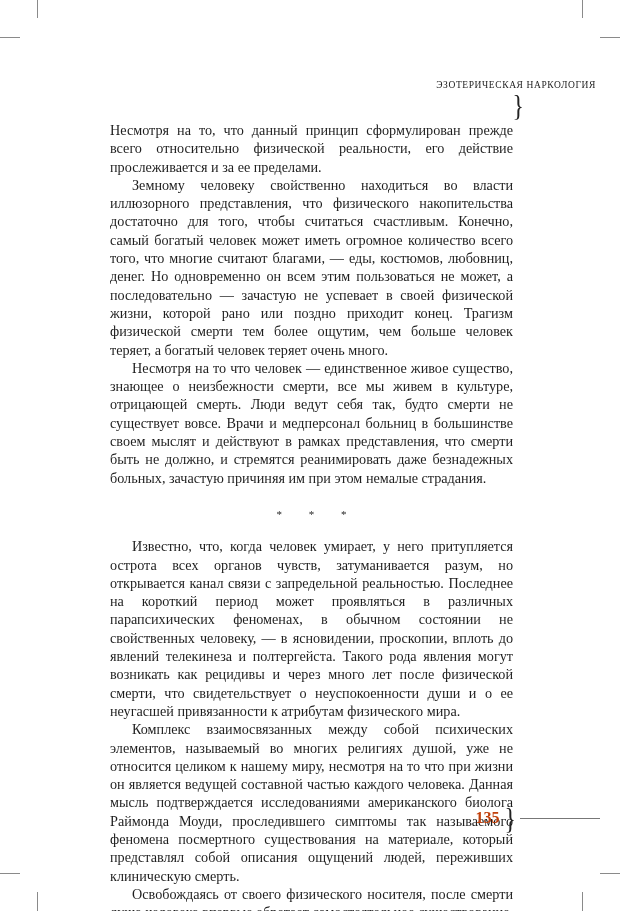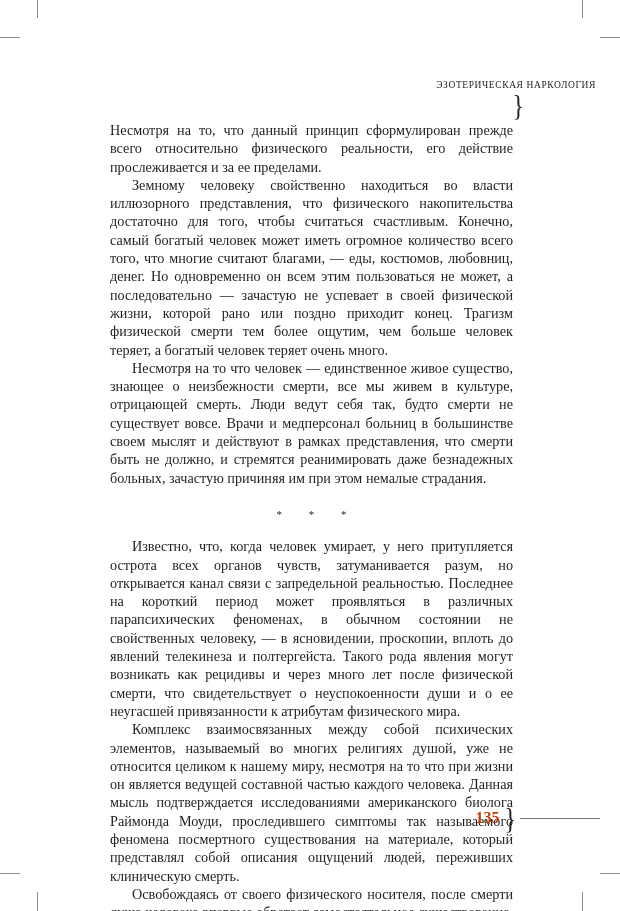--- a/index.html
+++ b/index.html
@@ -53,21 +53,21 @@
 <div class="crop" style="left:600px;top:873px;width:20px;height:1px;"></div>
 <div class="crop" style="left:582px;top:892px;width:1px;height:19px;"></div>
 
 <div class="header">
   <span class="running-title">эзотерическая наркология</span>
   <span class="brace">}</span>
   <span class="rule"></span>
 </div>
 
 <div class="text">
-  <p>Несмотря на то, что данный принцип сформулирован прежде всего относительно физического реальности, его действие прослеживается и за ее пределами.</p>
+  <p>Несмотря на то, что данный принцип сформулирован прежде всего относительно физической реальности, его действие прослеживается и за ее пределами.</p>
   <p class="indent">Земному человеку свойственно находиться во власти иллюзорного представления, что физического накопительства достаточно для того, чтобы считаться счастливым. Конечно, самый богатый человек может иметь огромное количество всего того, что многие считают блага­ми, — еды, костюмов, любовниц, денег. Но одновременно он всем этим пользоваться не может, а последовательно — зачастую не успе­вает в своей физической жизни, которой рано или поздно приходит конец. Трагизм физической смерти тем более ощутим, чем больше человек теряет, а богатый человек теряет очень много.</p>
   <p class="indent">Несмотря на то что человек — единственное живое существо, зна­ющее о неизбежности смерти, все мы живем в культуре, отрицающей смерть. Люди ведут себя так, будто смерти не существует вовсе. Врачи и медперсонал больниц в большинстве своем мыслят и действуют в рамках представления, что смерти быть не должно, и стремятся реа­нимировать даже безнадежных больных, зачастую причиняя им при этом немалые страдания.</p>
   <div class="sep">* * *</div>
   <p class="indent">Известно, что, когда человек умирает, у него притупляется остро­та всех органов чувств, затуманивается разум, но открывается канал связи с запредельной реальностью. Последнее на короткий период мо­жет проявляться в различных парапсихических феноменах, в обычном состоянии не свойственных человеку, — в ясновидении, проскопии, вплоть до явлений телекинеза и полтергейста. Такого рода явления могут возникать как рецидивы и через много лет после физической смерти, что свидетельствует о неуспокоенности души и о ее неугас­шей привязанности к атрибутам физического мира.</p>
   <p class="indent">Комплекс взаимосвязанных между собой психических элементов, называемый во многих религиях душой, уже не относится целиком к нашему миру, несмотря на то что при жизни он является ведущей составной частью каждого человека. Данная мысль подтверждается исследованиями американского биолога Раймонда Моуди, проследив­шего симптомы так называемого феномена посмертного существова­ния на материале, который представлял собой описания ощущений людей, переживших клиническую смерть.</p>
   <p class="indent">Освобождаясь от своего физического носителя, после смерти душа человека впервые обретает самостоятельное существование. В результате</p>
 </div>
 
 <div class="footer">
   <span class="page-number">135</span>

